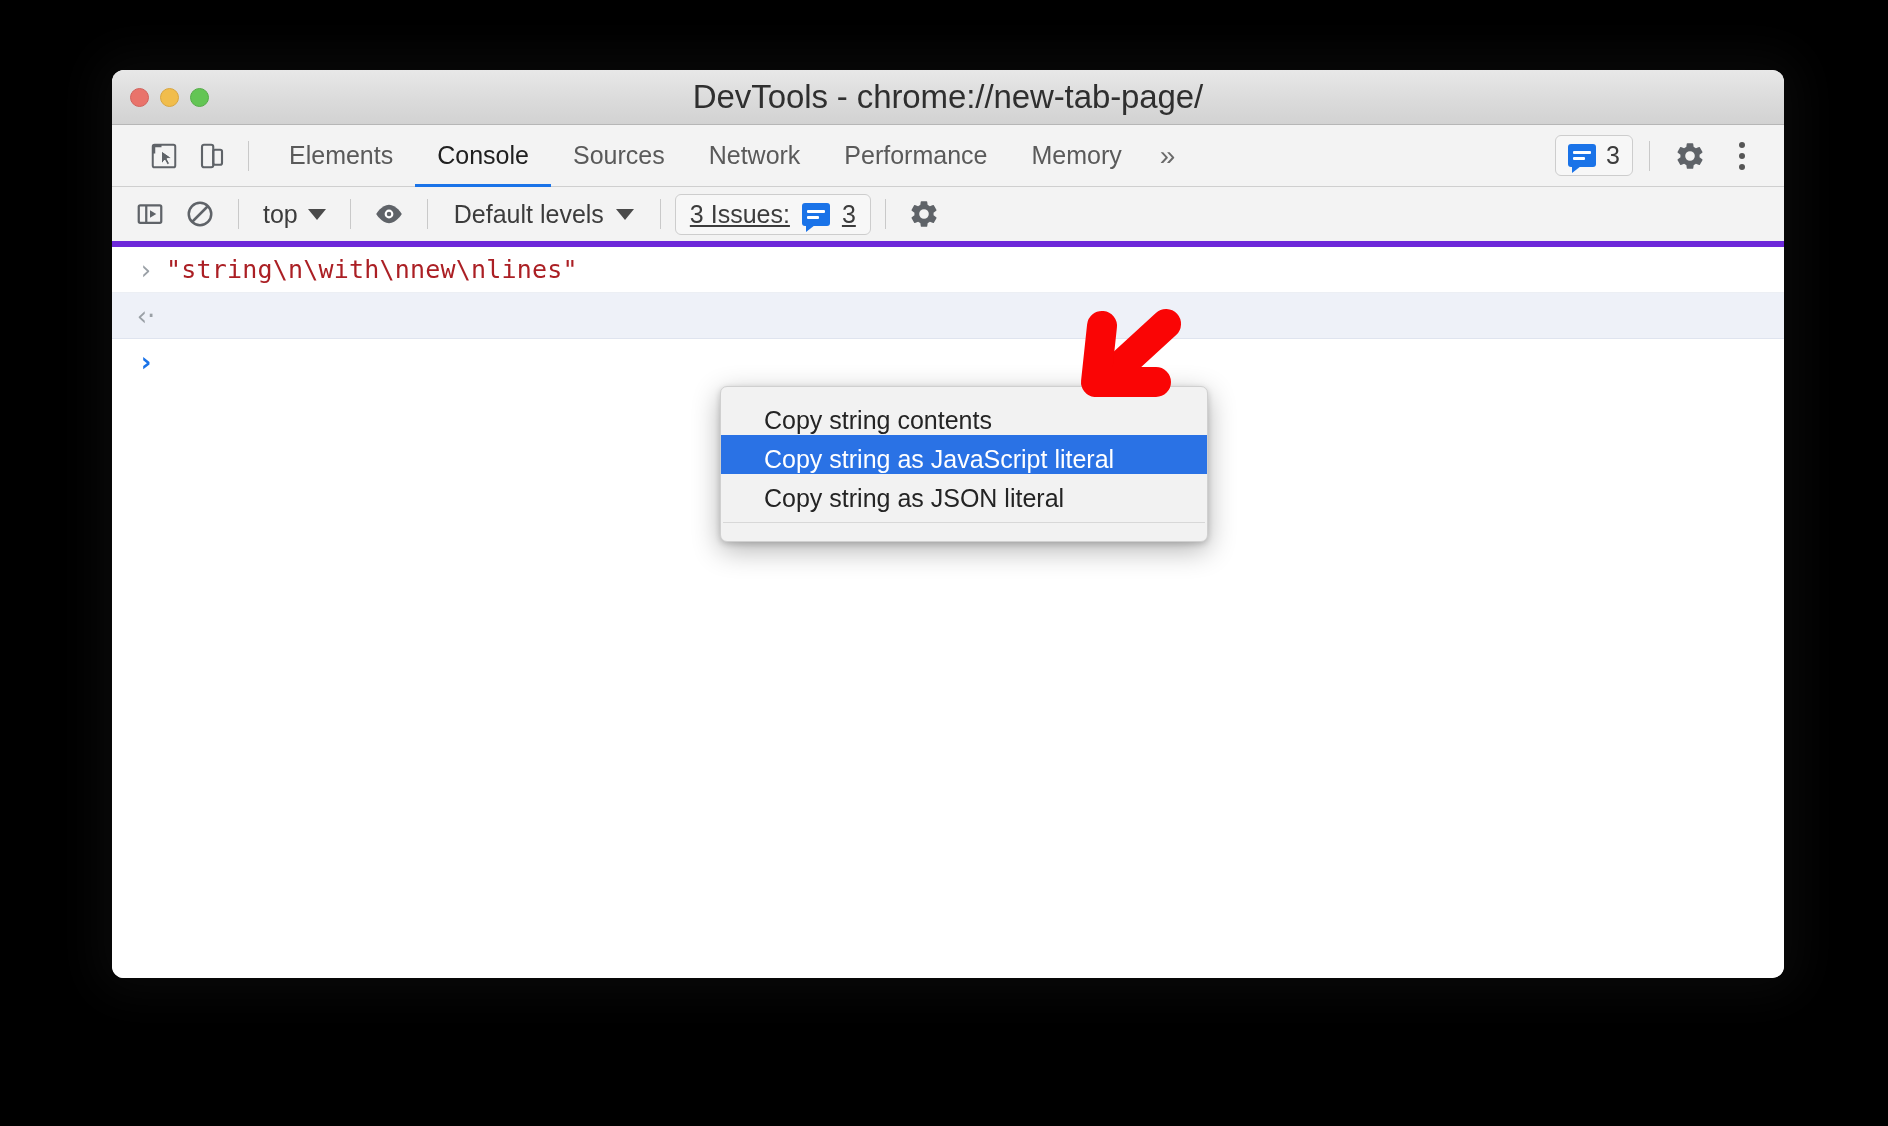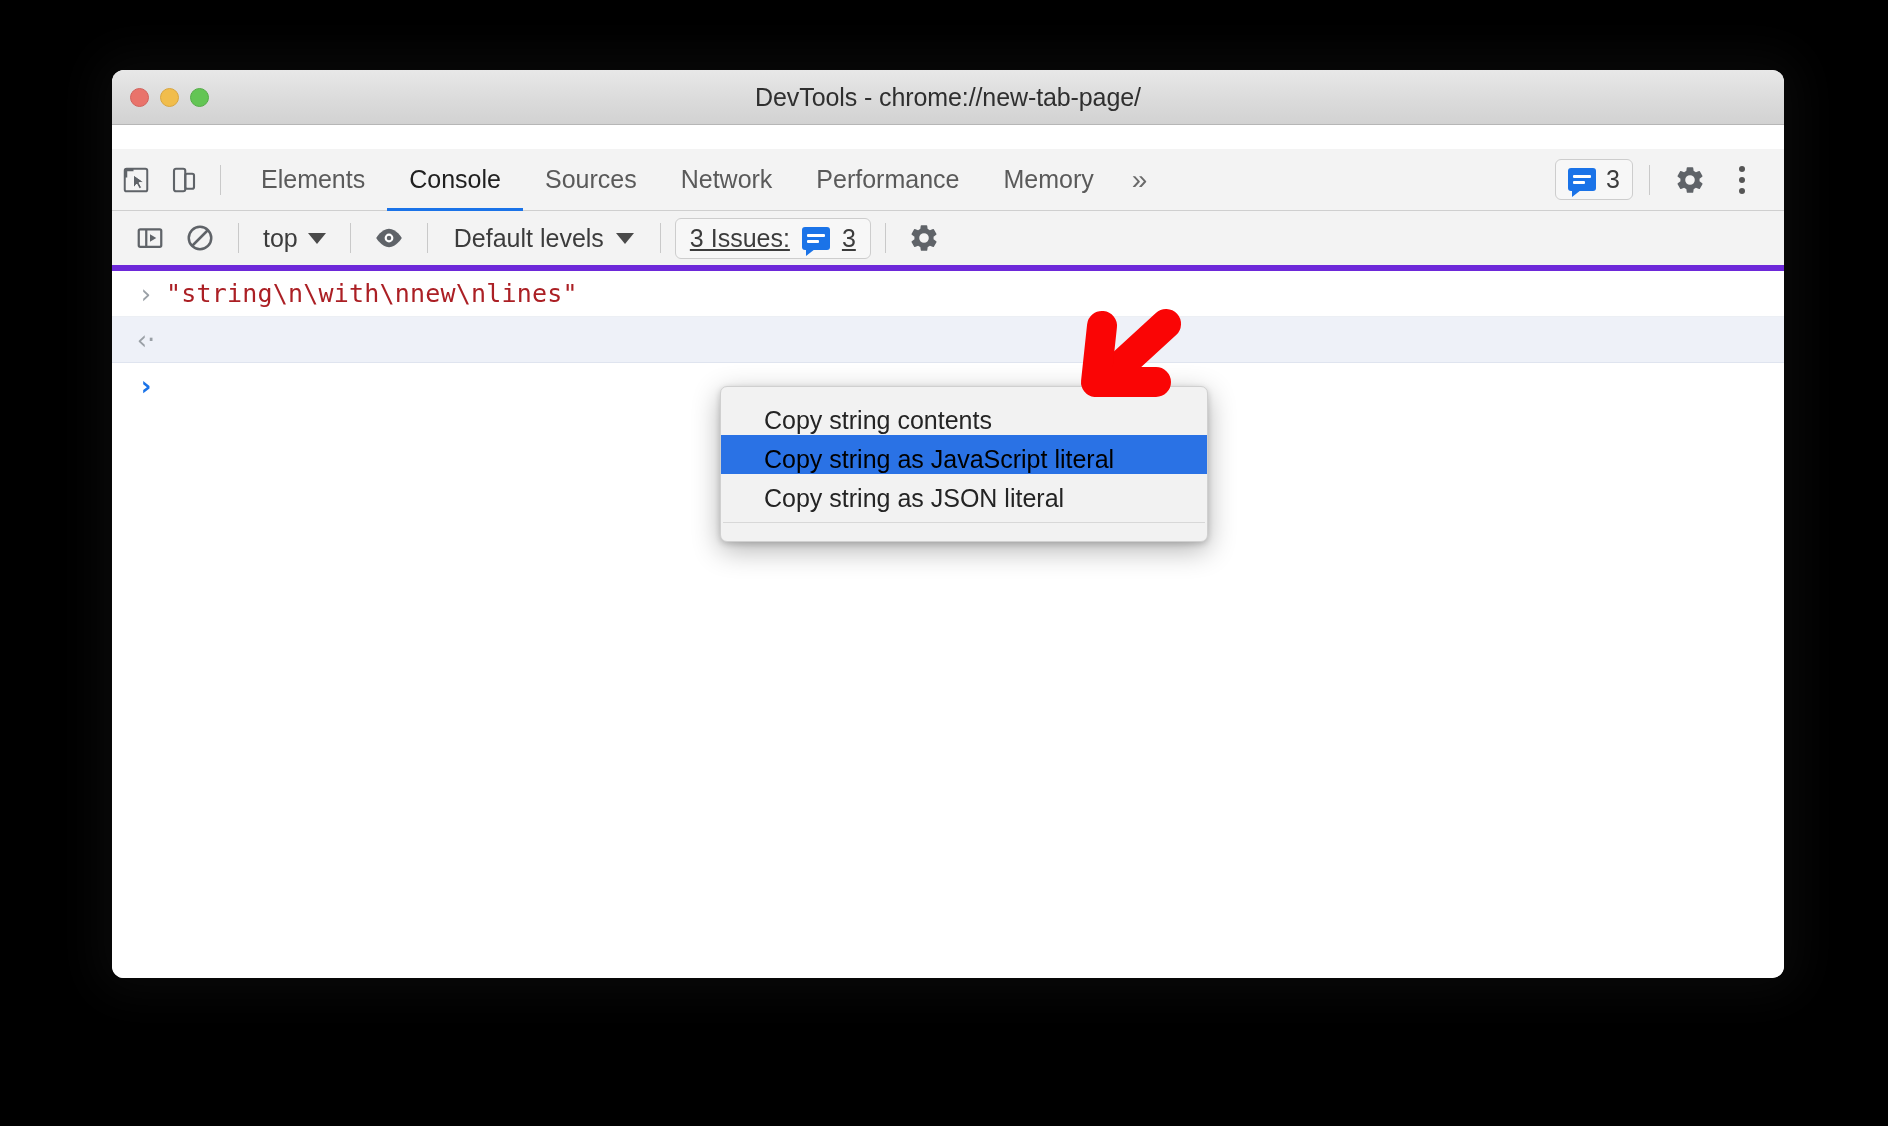--- a/index.html
+++ b/index.html
@@ -31,32 +31,31 @@
     border-bottom: 1px solid #b6b6b6;
     display: flex; align-items: center;
   }
   .lights { position: absolute; left: 18px; top: 0; height: 55px; display: flex; align-items: center; gap: 11px; }
   .light { width: 19px; height: 19px; border-radius: 50%; }
   .light.red    { background: #e9736b; border: 1px solid #d2625c; }
   .light.yellow { background: #f1bd4c; border: 1px solid #d9a63f; }
   .light.green  { background: #63c554; border: 1px solid #55ad48; }
   .title {
     width: 100%; text-align: center;
-    font-size: 25px; color: #2f2f2f; letter-spacing: -0.1px;
+    font-size: 33px; color: #2f2f2f; letter-spacing: -0.1px;
   }
 
   
   .dt-toolbar {
     position: relative;
     height: 62px;
     background: #f3f3f3;
     border-bottom: 1px solid #cfcfcf;
     display: flex; align-items: center;
-    padding: 0 18px 0 0;
-    margin-top: 24px;
+    padding: 0 18px 0 28px;
   }
   .icon-btn {
     width: 48px; height: 48px;
     display: flex; align-items: center; justify-content: center;
     border-radius: 4px;
   }
   .vsep { width: 1px; height: 30px; background: #c9c9c9; margin: 0 12px; }
   .tabs { display: flex; align-items: center; height: 62px; margin-left: 6px; }
   .tab {
     position: relative;
@@ -178,21 +177,21 @@
     box-shadow: 0 8px 28px rgba(0,0,0,0.30), 0 2px 6px rgba(0,0,0,0.18);
     padding: 9px 0 9px 0;
     z-index: 20;
   }
   .ctx-item {
     height: 39px; display: flex; align-items: flex-end;
     padding-left: 43px;
     font-size: 25px; color: #242424;
     white-space: nowrap;
   }
-  .ctx-item.selected { background: #2a72e5; color: #000000; }
+  .ctx-item.selected { background: #2a72e5; color: #ffffff; }
   .ctx-divider { height: 1px; background: #d8d8d8; margin: 9px 2px; }
 
   
   .red-arrow { position: absolute; left: 1068px; top: 296px; z-index: 40; }
 </style>
 </head>
 <body>
 
 <div id="stage">
 

